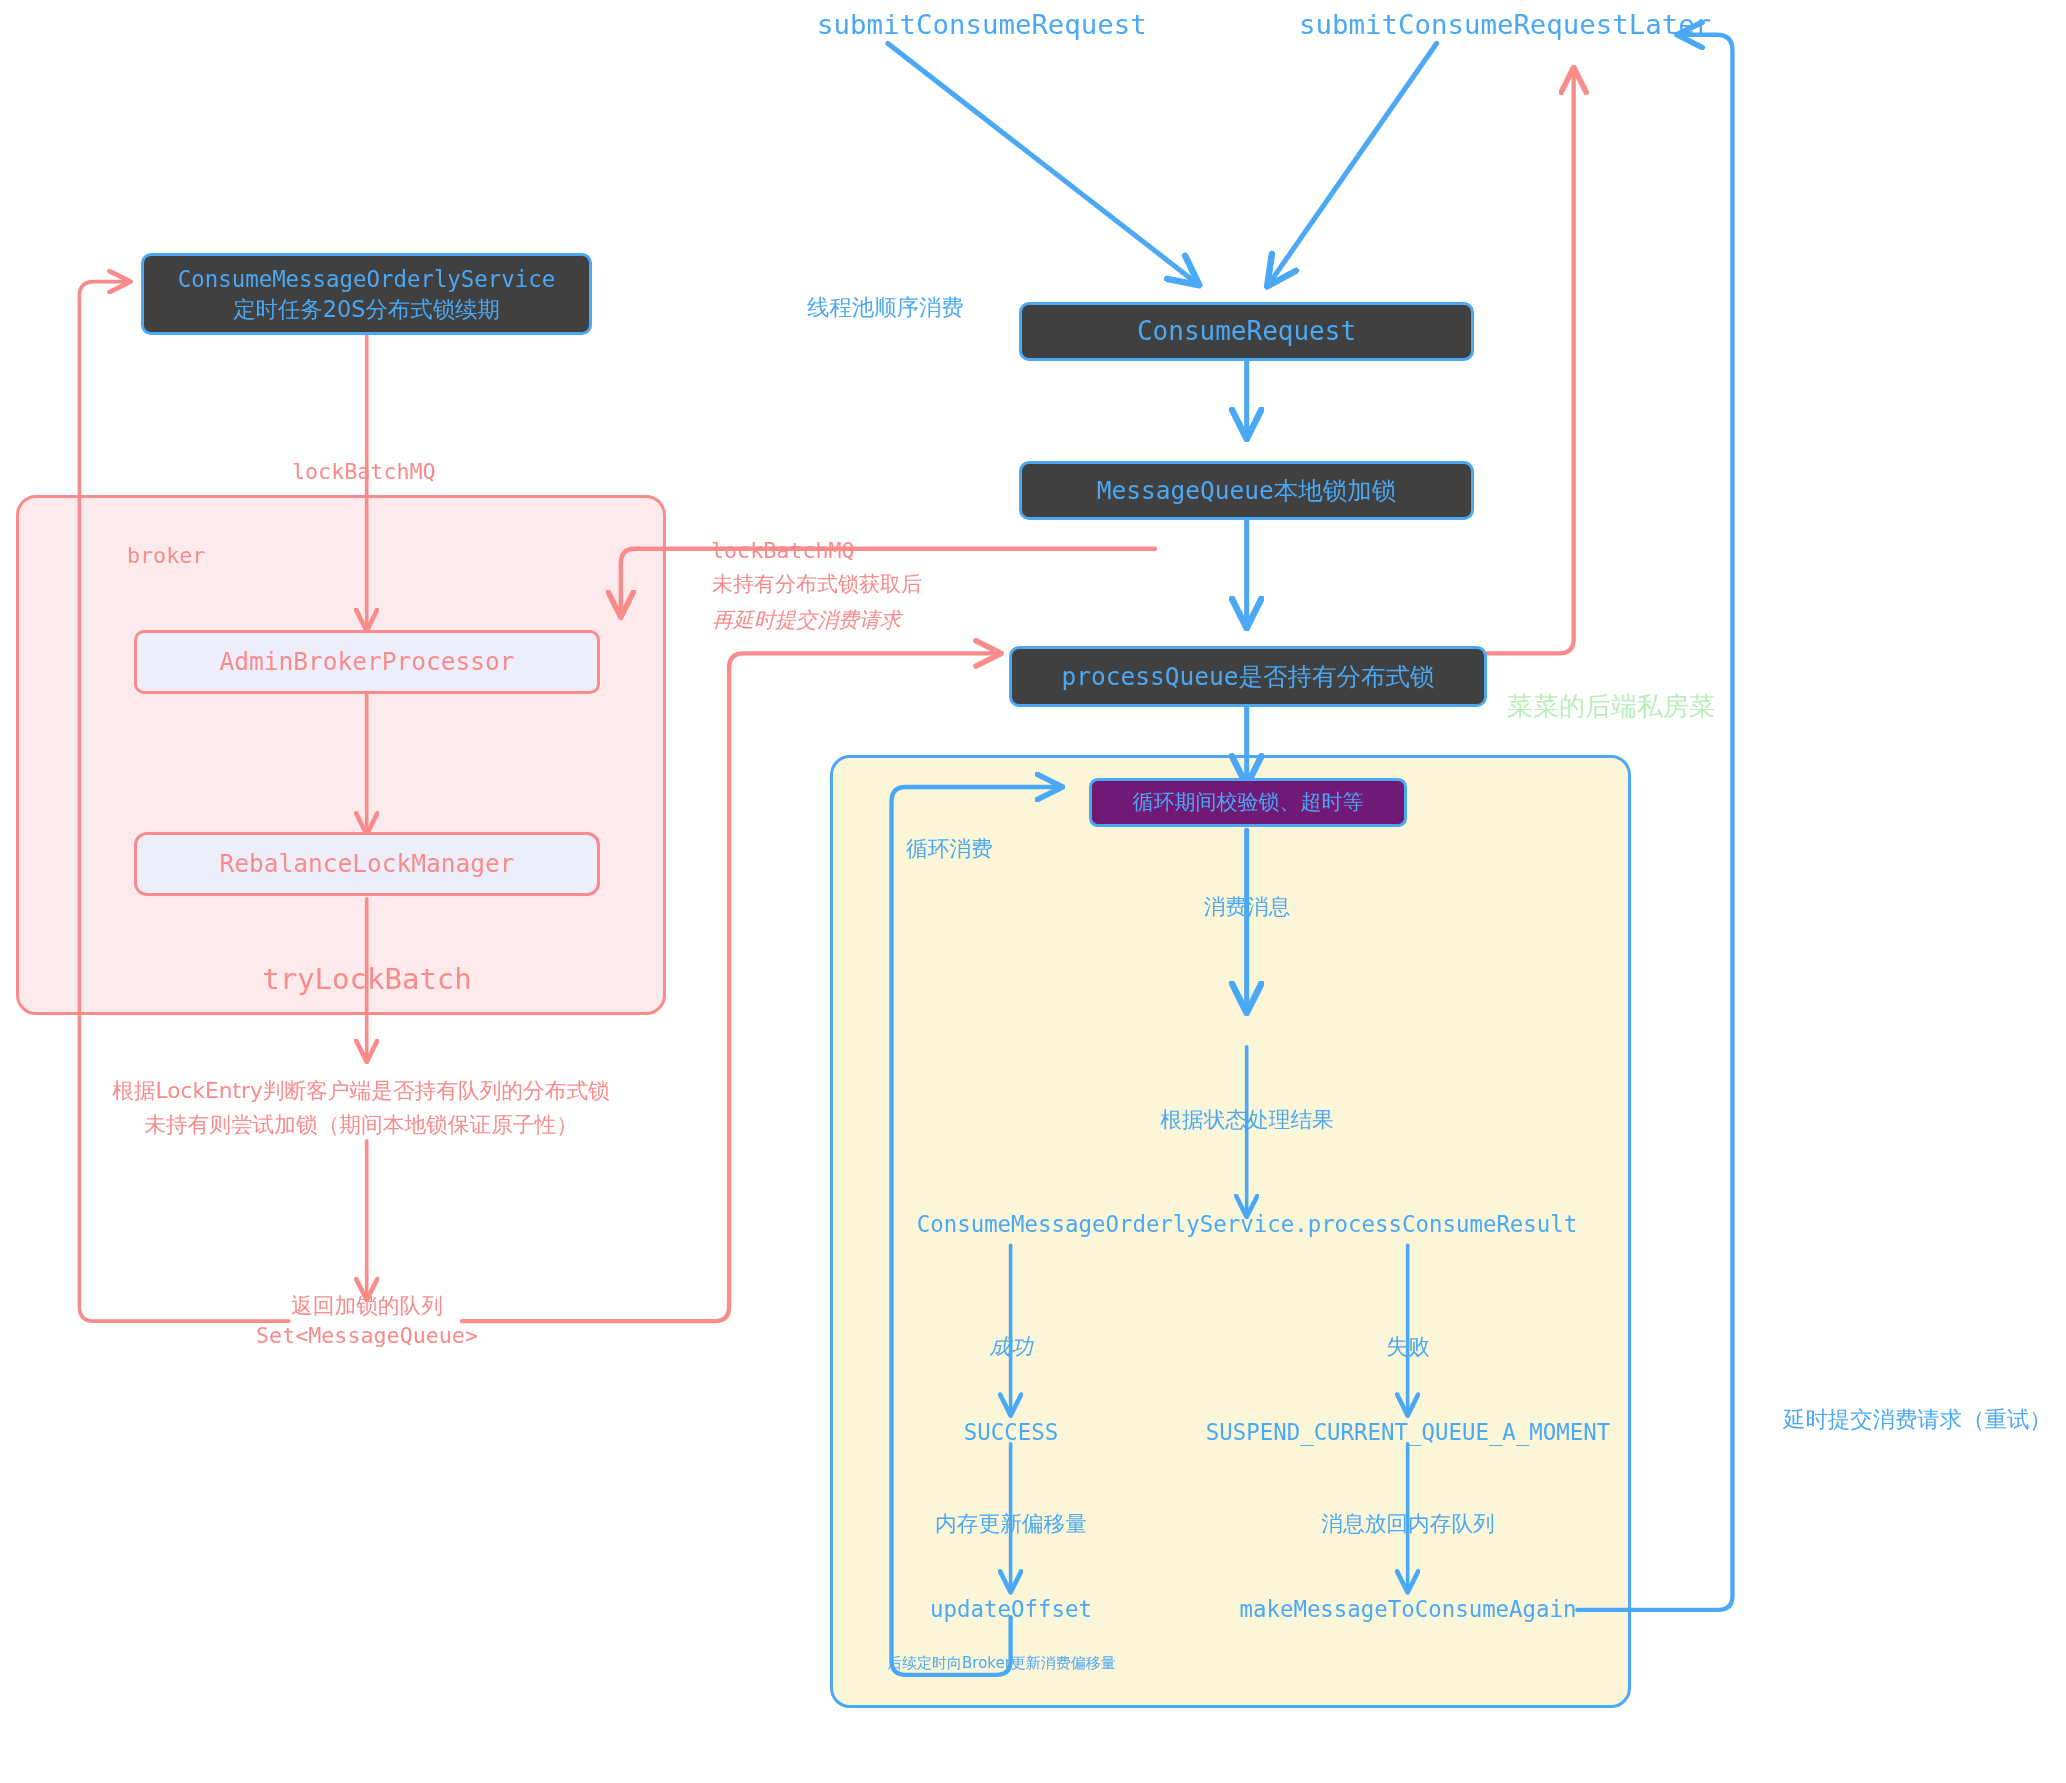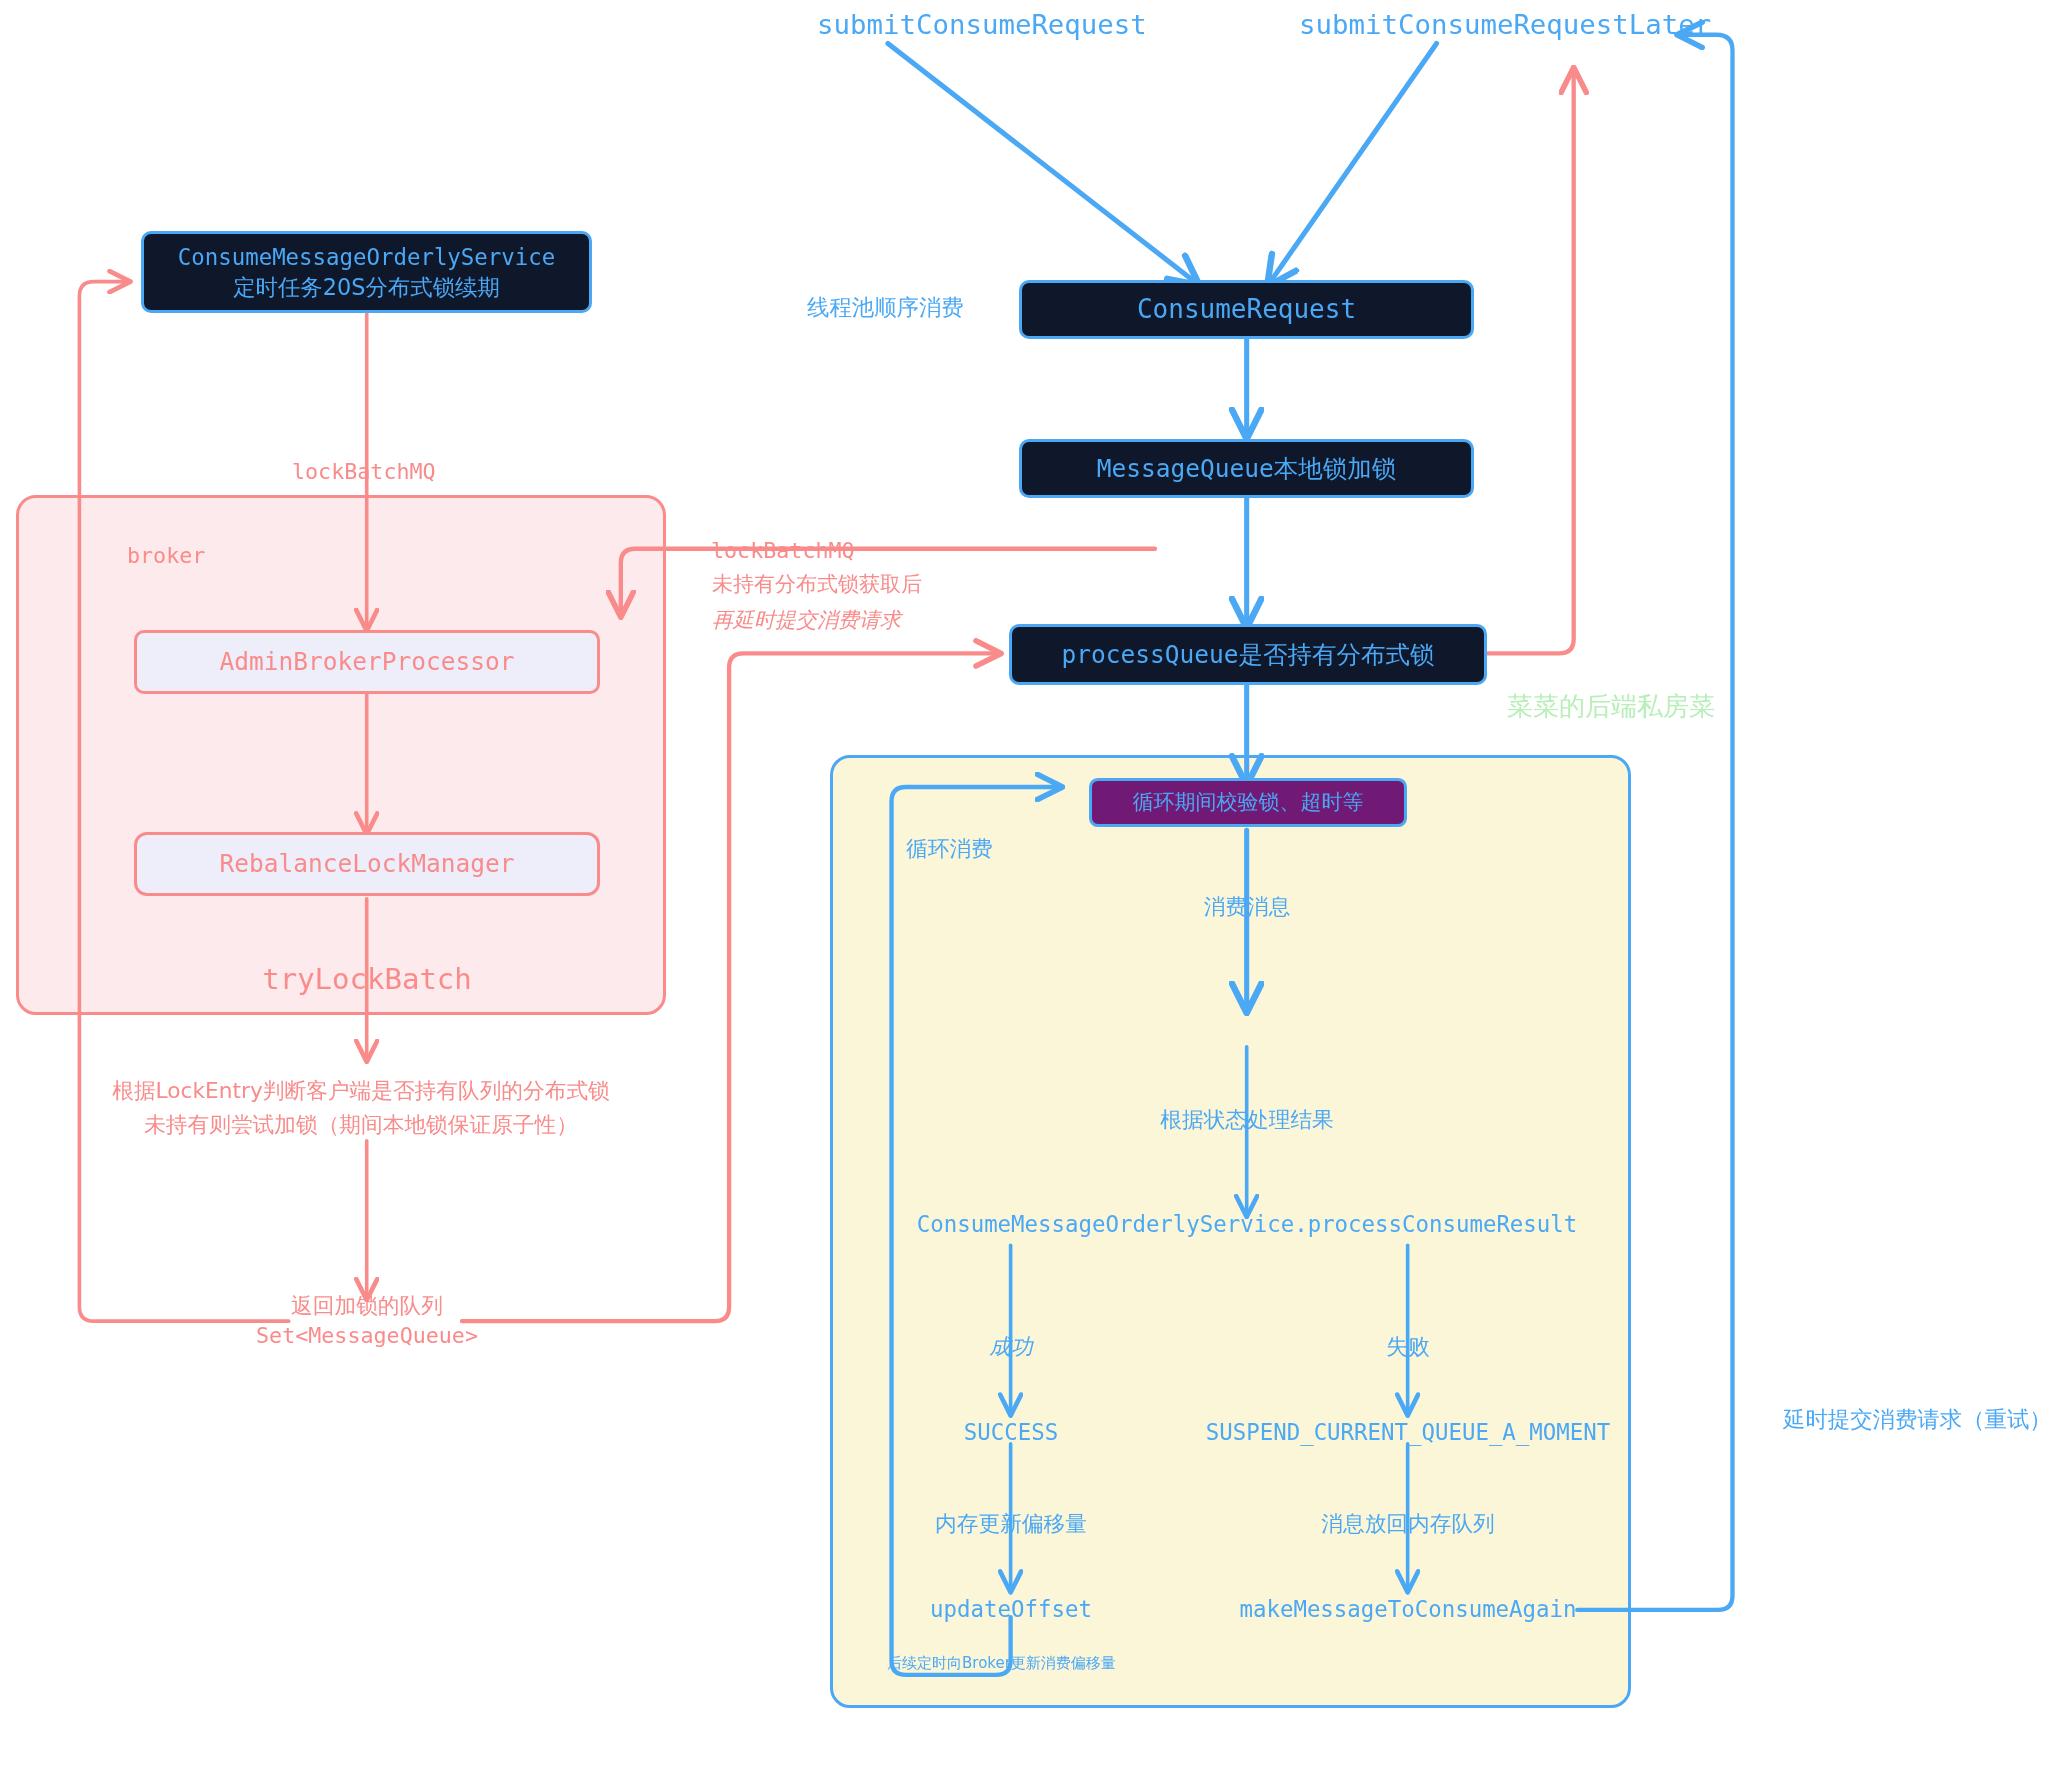--- a/index.html
+++ b/index.html
@@ -28,23 +28,24 @@
     box-sizing: border-box;
     display: flex;
     align-items: center;
     justify-content: center;
     text-align: center;
     border-radius: 10px;
     line-height: 1.35;
     white-space: nowrap;
   }
   .node-green {
-    background: #0f172a;
+    background: #404040;
     border: 3.6px solid #4aa8f5;
     color: #4aa8f5;
+    margin-top: 22px;
   }
   .node-peach {
     background: #701a75;
     border: 3.6px solid #4aa8f5;
     color: #4aa8f5;
   }
   .node-lav {
     background: #eeeefb;
     border: 3.6px solid #f98b8b;
     color: #f98b8b;

